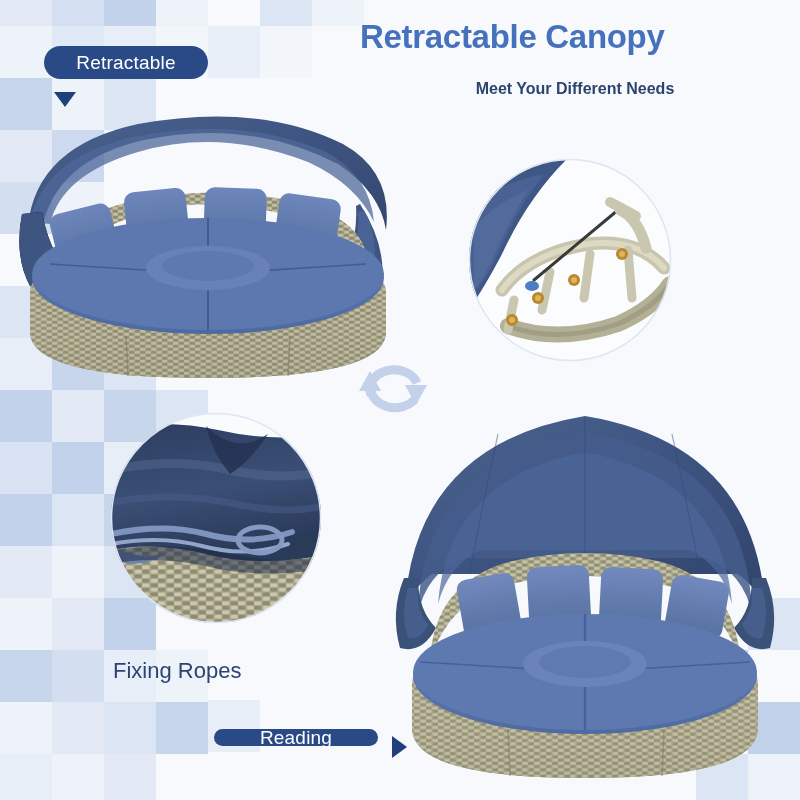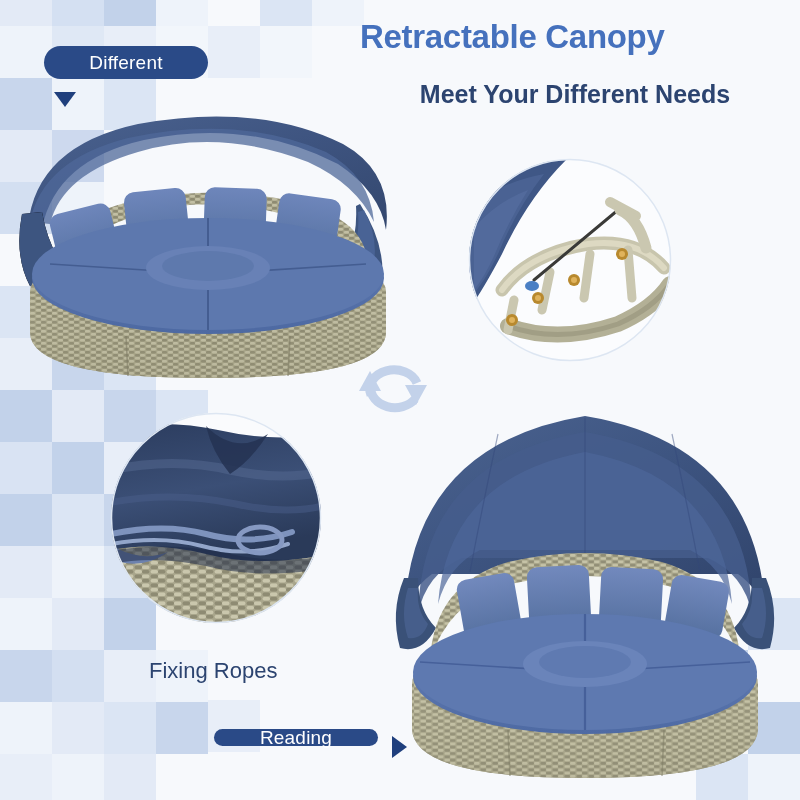--- a/index.html
+++ b/index.html
@@ -18,21 +18,21 @@
   
   .headline {
     position:absolute; left:360px; top:18px; width:430px;
     text-align:left;
     font-size:33px; font-weight:bold; letter-spacing:-0.3px;
     color:#4571bd; z-index:6; white-space:nowrap;
   }
   .subhead {
     position:absolute; left:360px; top:80px; width:430px;
     text-align:center;
-    font-size:25px; font-weight:600; color:#2c4470; z-index:6;
+    font-size:16px; font-weight:600; color:#2c4470; z-index:6;
   }
 
   
   .pill {
     position:absolute; z-index:7;
     background:#2a4a87; color:#ffffff;
     border-radius:18px;
     font-size:19px; font-weight:500;
     display:flex; align-items:center; justify-content:center;
     letter-spacing:0.2px;
@@ -362,22 +362,22 @@
 </div>
 
 <svg id="rotate-icon" viewBox="0 0 76 64">
   <path d="M16,40 A24,19 0 0 1 62,28" stroke="#c3d2ea" stroke-width="9" fill="none" stroke-linecap="butt"></path>
   <path d="M60,44 A24,19 0 0 1 16,32" stroke="#c3d2ea" stroke-width="9" fill="none" stroke-linecap="butt"></path>
   <polygon points="4,36 26,36 15,16" fill="#c3d2ea"></polygon>
   <polygon points="72,30 50,30 61,50" fill="#c3d2ea"></polygon>
 </svg>
 
 <div class="pill" id="pill-sun" style="background: rgb(42, 74, 135); color: rgb(255, 255, 255);">
-  <span>Different</span>
+  <span>Retractable</span>
 </div>
 <div class="tri" id="tri-sun"></div>
 
 <div class="pill" id="pill-read" style="background: rgb(42, 74, 135); color: rgb(255, 255, 255);">
   <span>Reading</span>
 </div>
 <div class="tri" id="tri-read"></div>
 
-<div class="caption" id="cap-ropes" style="color: rgb(44, 68, 112); margin-left: 36px;">Fixing Ropes</div>
+<div class="caption" id="cap-ropes" style="color: rgb(44, 68, 112);">Fixing Ropes</div>
 
 </body></html>

